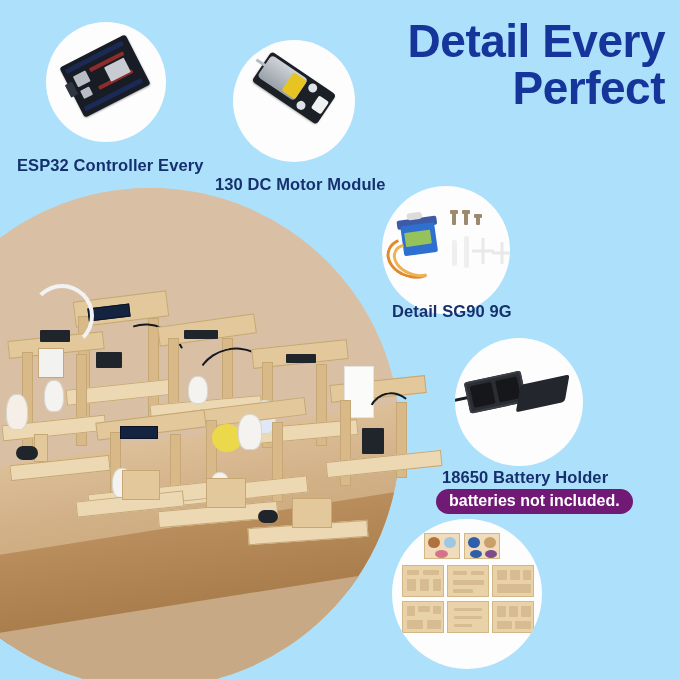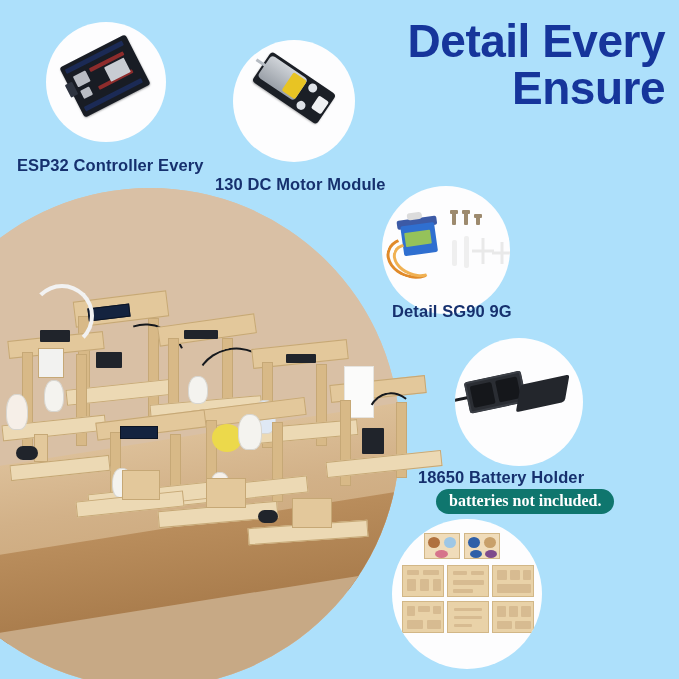--- a/index.html
+++ b/index.html
@@ -20,28 +20,28 @@
   .headline span{display:block;}
 
   
   .plabel{
     position:absolute; color:#16306e; font-weight:bold;
     font-size:16.5px; letter-spacing:.1px; white-space:nowrap;
   }
   #lbl-esp32{left:17px; top:156px;}
   #lbl-motor{left:215px; top:175px;}
   #lbl-servo{left:392px; top:302px;}
-  #lbl-batt{left:418px; top:468px;}
+  #lbl-batt{left:442px; top:468px;}
   #lbl-wood{left:397px; top:650px;}
 
   .badge{
     position:absolute; left:436px; top:489px;
-    background:#0f766e; color:#fff; font-weight:bold;
+    background:#701a75; color:#fff; font-weight:bold;
     font-size:16px; padding:3px 13px 4px 13px; border-radius:14px;
-    white-space:nowrap; line-height:1.15;font-family:Liberation Serif, serif;
+    white-space:nowrap; line-height:1.15;
   }
 
   
   .circ{position:absolute;border-radius:50%;background:#fdfdfe;overflow:hidden;}
   #c-esp32{left:46px; top:22px; width:120px; height:120px;}
   #c-motor{left:233px; top:40px; width:122px; height:122px;}
   #c-servo{left:382px; top:186px; width:128px; height:128px;}
   #c-batt {left:455px; top:338px; width:128px; height:128px;}
   #c-wood {left:392px; top:519px; width:150px; height:150px;}
 
@@ -217,21 +217,21 @@
     <div class="wood lt" style="left:158px;top:318px;width:120px;height:17px;transform:rotate(-5deg);"></div>
     <div class="wood" style="left:206px;top:290px;width:40px;height:30px;"></div>
 
     <div class="wood lt" style="left:248px;top:336px;width:120px;height:17px;transform:rotate(-4deg);"></div>
     <div class="wood" style="left:292px;top:310px;width:40px;height:30px;"></div>
     <div class="blk" style="left:258px;top:322px;width:20px;height:13px;border-radius:7px;"></div>
   </div>
 
   <div class="headline">
     <span>Detail Every</span>
-    <span>Ensure</span>
+    <span>Perfect</span>
   </div>
 
   <div class="circ" id="c-esp32">
     <div class="esp-board">
       <div class="hdr" style="left:4px;top:4px;width:64px;"></div>
       <div class="hdr" style="left:4px;top:46px;width:64px;"></div>
       <div class="red" style="left:26px;top:14px;width:38px;"></div>
       <div class="red" style="left:26px;top:34px;width:38px;"></div>
       <div class="sil" style="left:8px;top:14px;width:14px;height:12px;"></div>
       <div class="sil" style="left:8px;top:30px;width:10px;height:9px;"></div>

